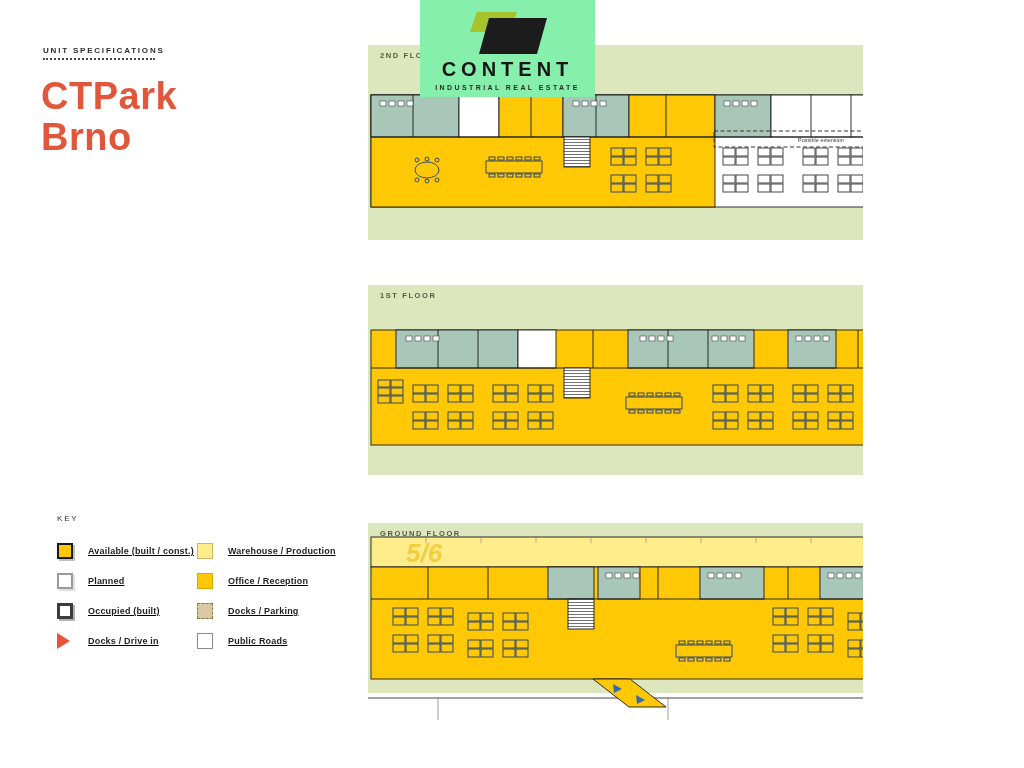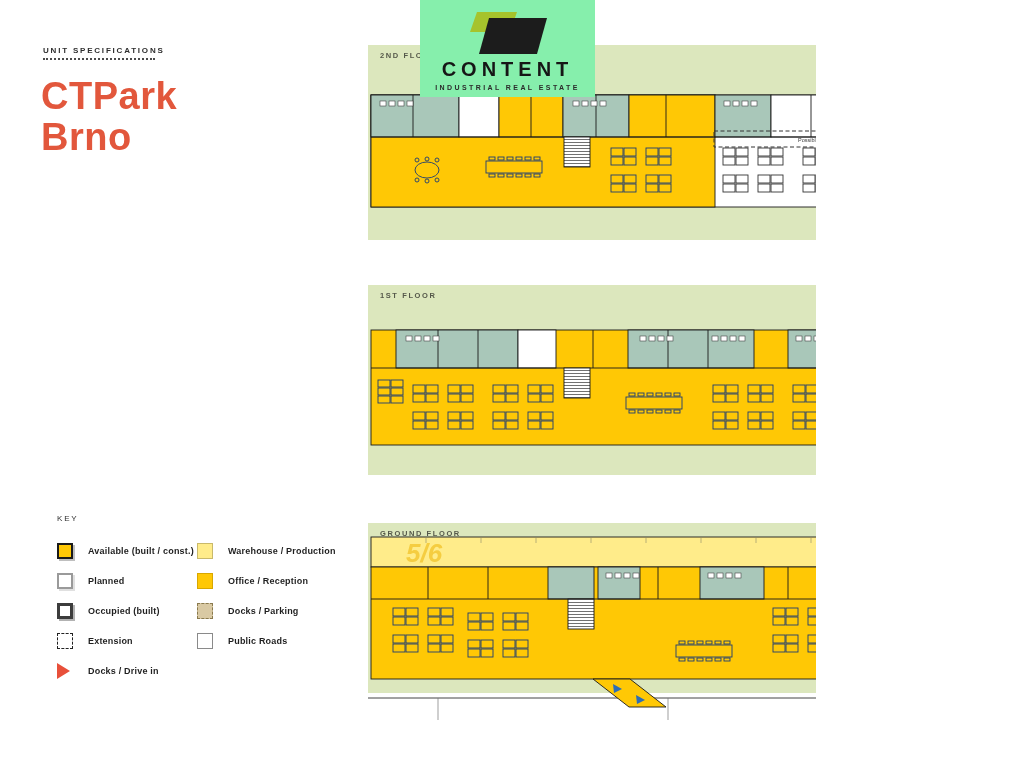--- a/index.html
+++ b/index.html
@@ -1,17 +1,17 @@
 <!DOCTYPE html>
 <html><head>
 <meta charset="utf-8">
 <style>
   html,body{margin:0;padding:0;background:#ffffff;}
   .page{position:relative;width:816px;height:768px;background:#ffffff;
-        font-family:"Liberation Sans",sans-serif;overflow:hidden;}
+        font-family:"Liberation Sans",sans-serif;overflow:hidden;padding-left:47px;}
 
   
   .eyebrow{position:absolute;left:43px;top:46px;font-size:8px;font-weight:700;
            letter-spacing:1.8px;color:#2e2e2e;}
   .eyebrow-dots{position:absolute;left:43px;top:58px;width:112px;height:0;
            border-top:2px dotted #4a4a4a;}
   .page-title{position:absolute;left:41px;top:76px;font-size:38px;line-height:41px;
            font-weight:700;letter-spacing:0.5px;color:#E2573C;}
 
   
@@ -36,21 +36,21 @@
   .dy{stroke:#1d3c73;fill:none;stroke-width:0.9;}
   .dw{stroke:#333333;fill:none;stroke-width:0.9;}
   .fx{stroke:#444444;fill:#ffffff;stroke-width:0.6;}
 
   
   .key-heading{position:absolute;left:57px;top:514px;font-size:8px;font-weight:400;
            letter-spacing:1.8px;color:#2e2e2e;}
   .key-col{position:absolute;top:536px;display:flex;flex-direction:column;}
   .key-col.left{left:57px;}
   .key-col.right{left:197px;}
-  .krow{display:flex;align-items:center;height:30px;}
+  .krow{display:flex;align-items:center;height:30px;text-decoration:underline;}
   .swbox{width:31px;display:flex;align-items:center;flex:0 0 auto;}
   .sw{width:16px;height:16px;display:inline-block;box-sizing:border-box;}
   .sw-available{background:#FFC805;border:2.5px solid #1a1a1a;box-shadow:2px 2px 0 rgba(0,0,0,.25);}
   .sw-planned{background:#ffffff;border:2px solid #9a9a9a;box-shadow:2px 2px 0 rgba(0,0,0,.12);}
   .sw-occupied{background:#ffffff;border:3px solid #3c3c3c;box-shadow:2px 2px 0 rgba(0,0,0,.3);}
   .sw-extension{background:#ffffff;border:1.6px dashed #222222;}
   .sw-warehouse{background:#FFEC8A;border:1px solid #c9b96a;}
   .sw-office{background:#FFC805;border:1px solid #d8a700;}
   .sw-sanitary{background:#A9C7B9;border:1px solid #86a796;}
   .sw-yards{background:#D9C9A3;border:1.4px dashed #8a7a4e;}
@@ -331,26 +331,20 @@
       <span class="klabel">Planned</span>
     </div>
     <div class="krow">
       <span class="swbox">
           <span class="sw sw-occupied"></span>
         </span>
       <span class="klabel">Occupied (built)</span>
     </div>
     <div class="krow">
       <span class="swbox">
-          <span class="sw sw-extension"></span>
-        </span>
-      <span class="klabel">Extension</span>
-    </div>
-    <div class="krow">
-      <span class="swbox">
           <span class="tri"></span>
         </span>
       <span class="klabel">Docks / Drive in</span>
     </div>
   </div>
 
   <div class="key-col right">
     <div class="krow">
       <span class="swbox">
           <span class="sw sw-warehouse"></span>

